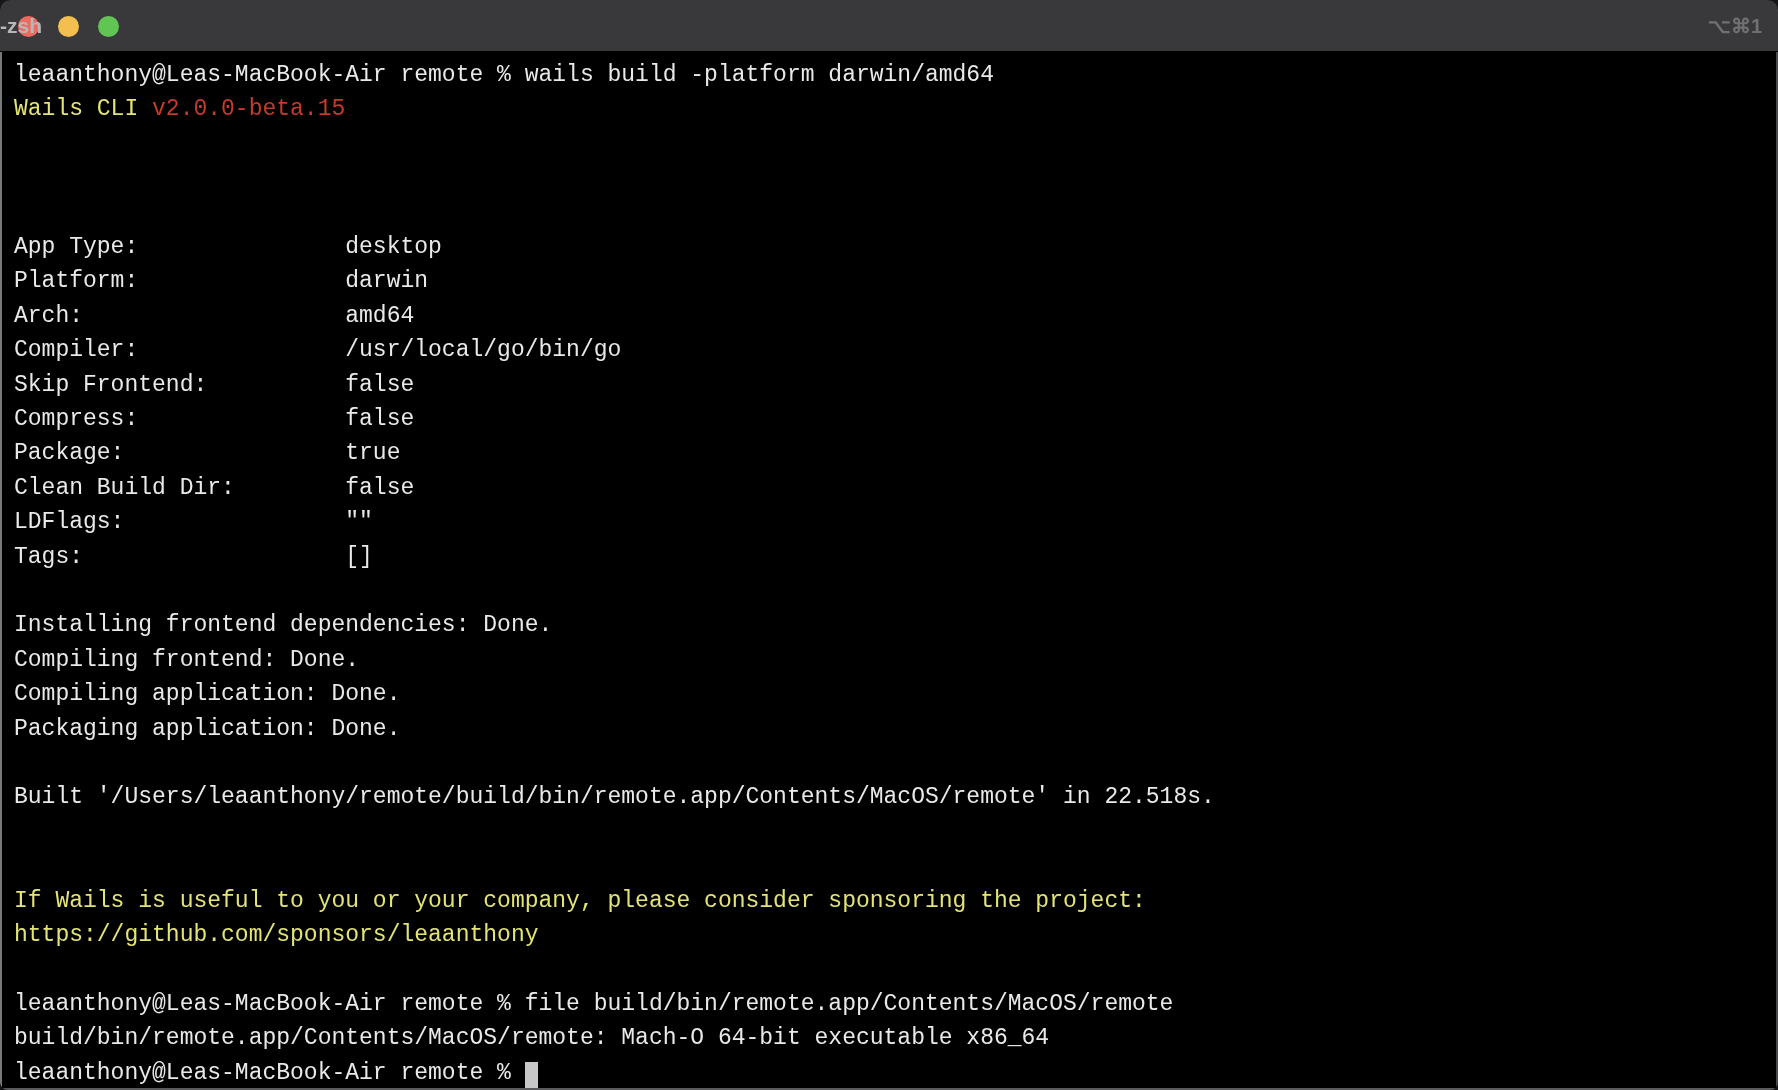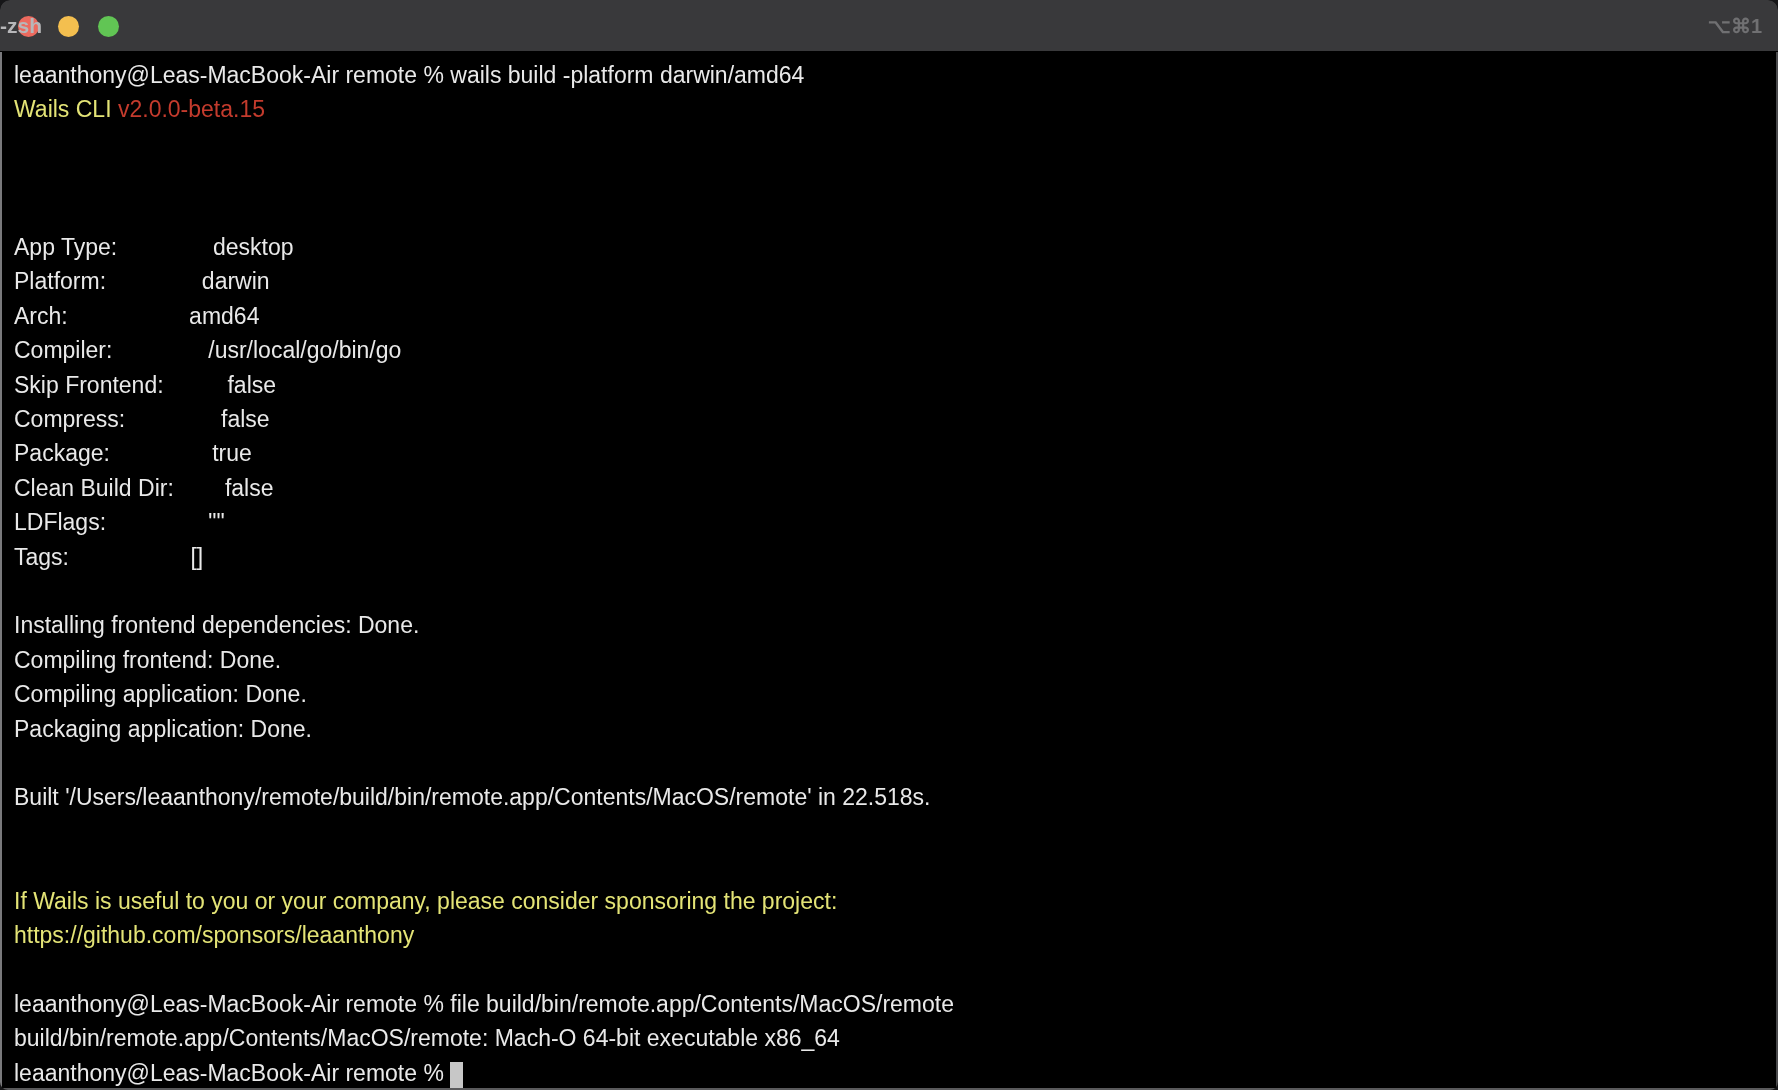--- a/index.html
+++ b/index.html
@@ -68,21 +68,21 @@
     height: calc(1090px - 52px);
     box-sizing: border-box;
     background: var(--background, #000);
     border-left: 2px solid #79797c;
     border-right: 2px solid #4a4a4c;
     border-bottom: 2px solid #5a5a5c;
     overflow: hidden;
   }
   .terminal {
     padding: 6px 0 0 12px;
-    font-family: Liberation Sans, sans-serif;
+    font-family: Liberation Mono, monospace;
     font-size: 23px;
     line-height: 34.4px;
     white-space: pre;
     color: var(--text, #e9e9e9);
   }
   .term-line {
     min-height: 34.4px;
   }
   .seg-default { color: var(--text, #e9e9e9); }
   .seg-yellow  { color: var(--yellow, #e4e476); }

